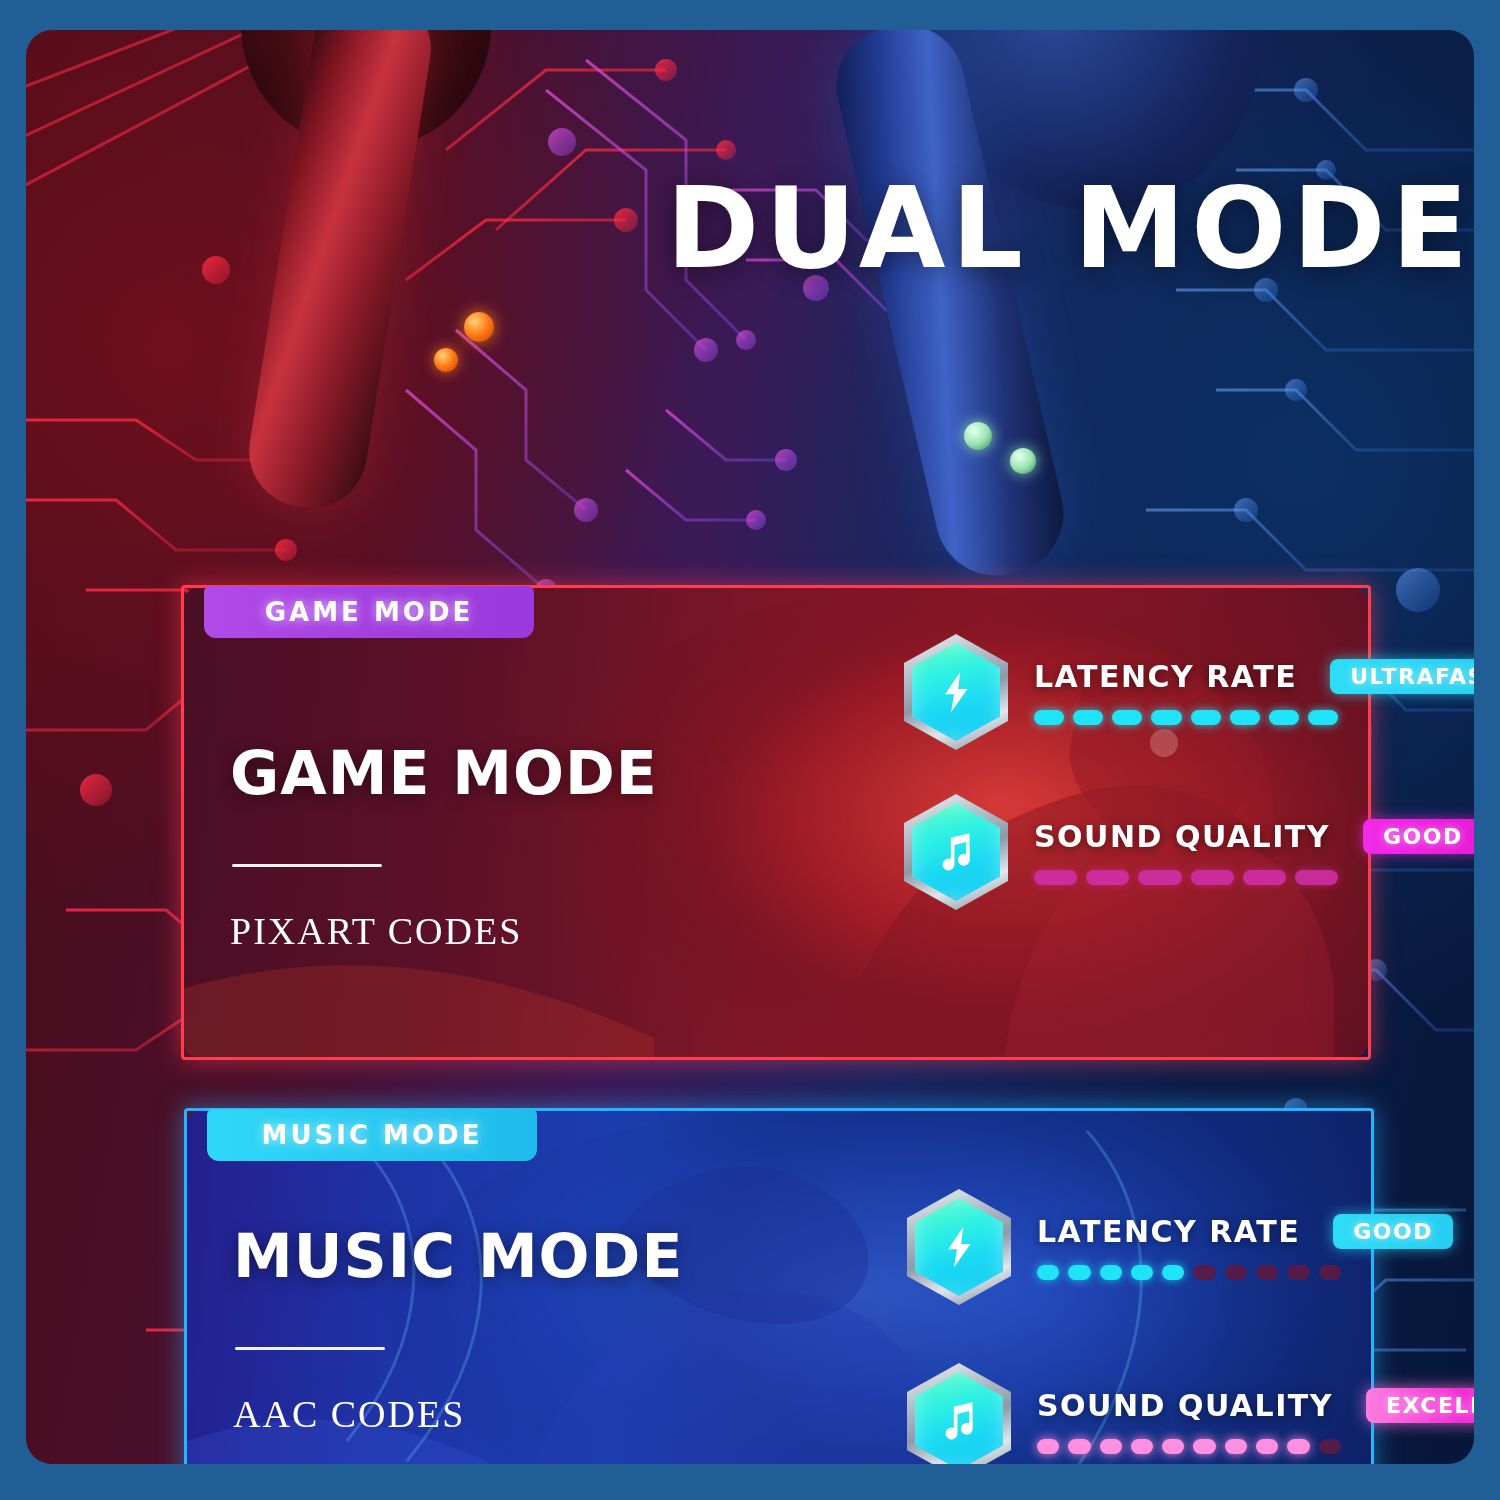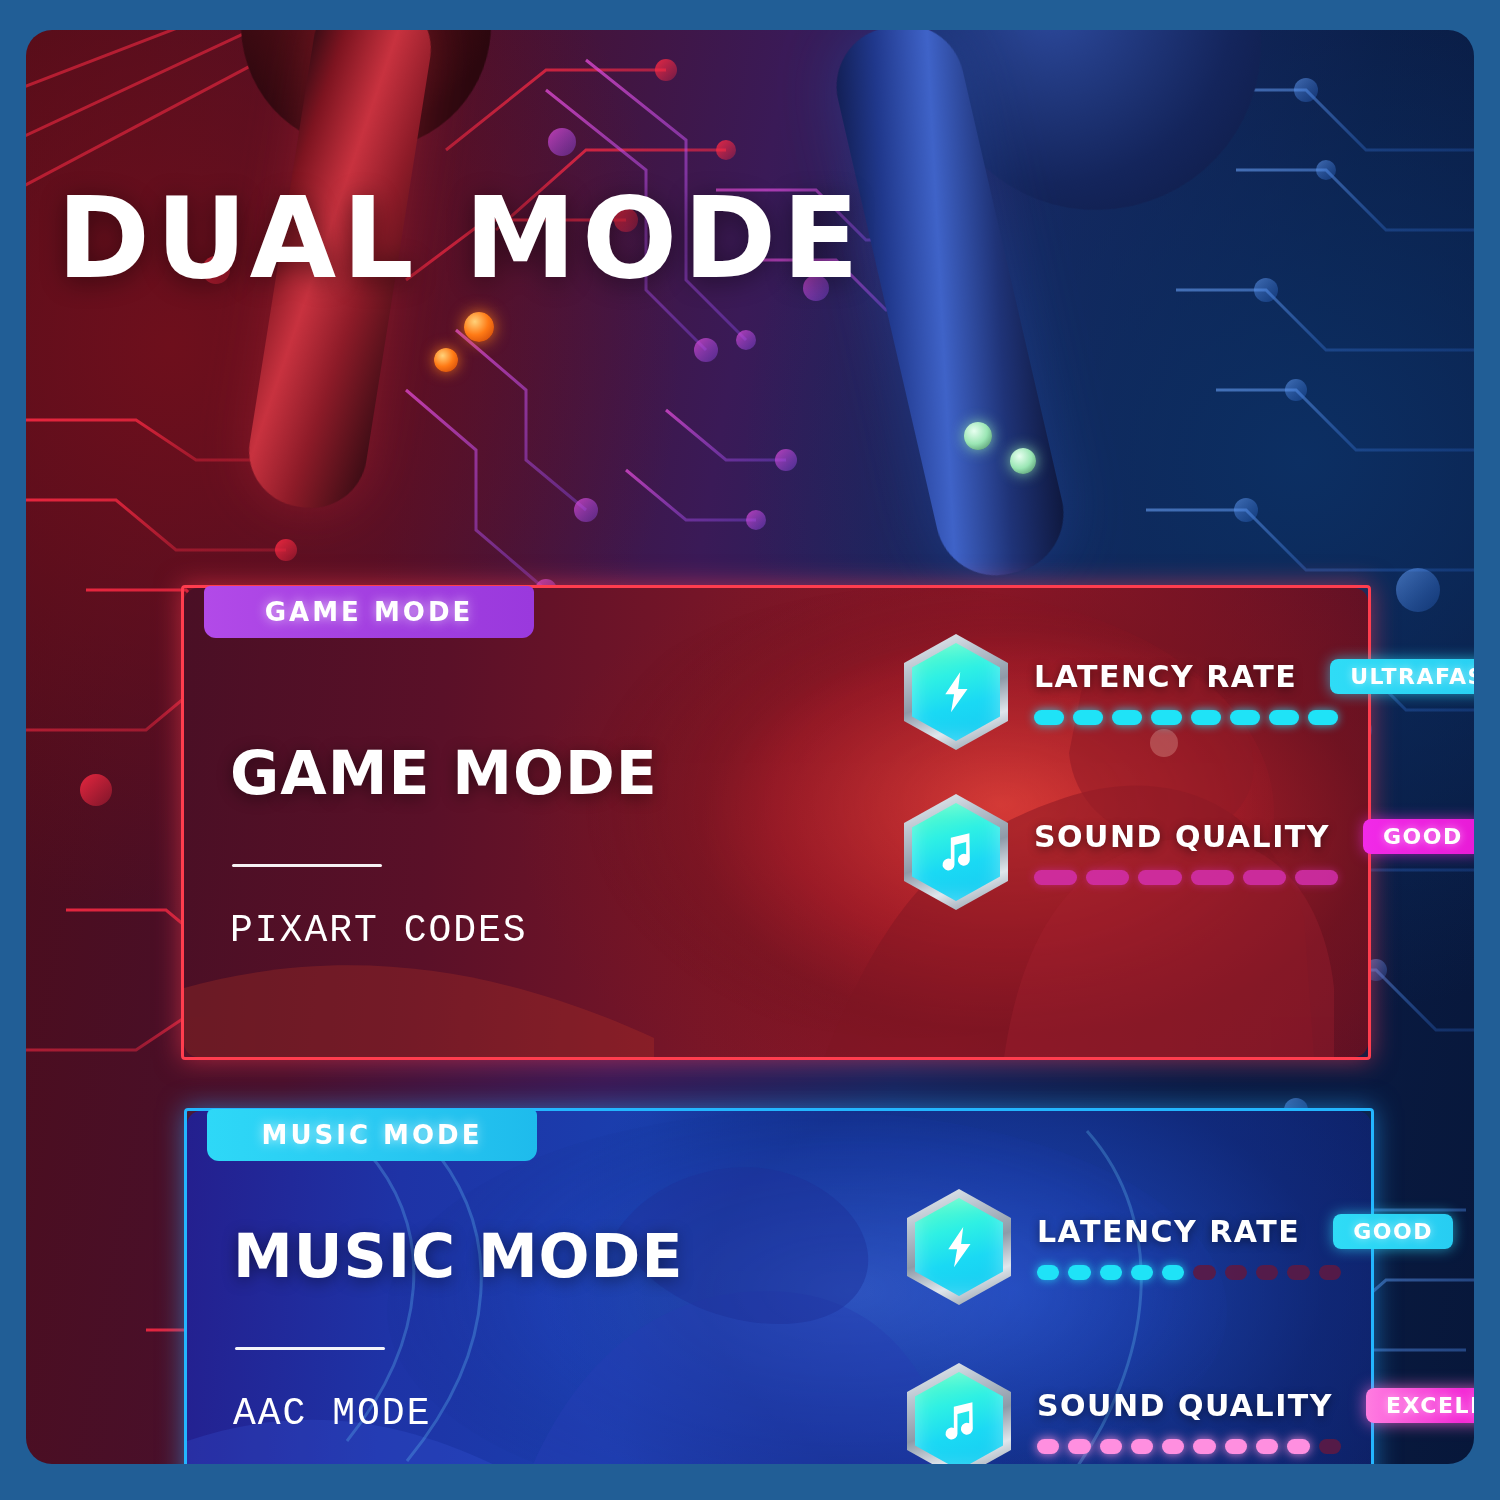--- a/index.html
+++ b/index.html
@@ -68,22 +68,22 @@
     box-shadow:0 0 14px rgba(255,130,25,.8);}
   .led-green-1{left:938px; top:392px; width:28px; height:28px;
     background:radial-gradient(circle at 36% 32%, #e7fff0, #9ae6b4 50%, #3e7f5c 100%);
     box-shadow:0 0 14px rgba(150,235,180,.8);}
   .led-green-2{left:984px; top:418px; width:26px; height:26px;
     background:radial-gradient(circle at 36% 32%, #e7fff0, #9ae6b4 50%, #3e7f5c 100%);
     box-shadow:0 0 14px rgba(150,235,180,.8);}
 
   
   #headline{
-    position:absolute; left:0; right:0; top:142px;
-    text-align:left;
+    position:absolute; left:0; right:0; top:132px;
+    text-align:right;
     z-index:6;
     pointer-events:none;
     padding-left:31px;
   }
   #headline .line{
     display:block;
     color:#ffffff;
     font-weight:bold;
     font-size:112px;
     line-height:1.18;
@@ -173,21 +173,21 @@
   .rule{
     width:150px; height:3px; background:#ffffff;
     margin:56px 0 0 2px; border-radius:2px; opacity:.95;
   }
   .codec{
     margin-top:42px;
     color:#ffffff;
     font-size:38px;
     letter-spacing:2px;
     font-weight:400;
-    font-family:Liberation Mono, monospace;
+    font-family:Liberation Serif, serif;
     white-space:nowrap;
   }
 
   
   .stats{
     position:absolute;
     z-index:6;
     left:720px;
     right:30px;
   }
@@ -499,21 +499,21 @@
         </svg>
       </div>
 
       <div class="mode-tab" id="tab-music">
         <span>MUSIC MODE</span>
       </div>
 
       <div class="card-left">
         <div class="mode-title">MUSIC MODE</div>
         <div class="rule"></div>
-        <div class="codec">AAC MODE</div>
+        <div class="codec">AAC CODES</div>
       </div>
 
       <div class="stats">
 
         <div class="stat-row">
           <div class="hex">
             <div class="hex-face">
               <svg viewBox="0 0 24 24">
                 <path d="M14.2 1.5 L6.4 13.2 h4.6 l-1.6 9.3 L18 10.4 h-4.9 z" fill="#ffffff"></path>
               </svg>

